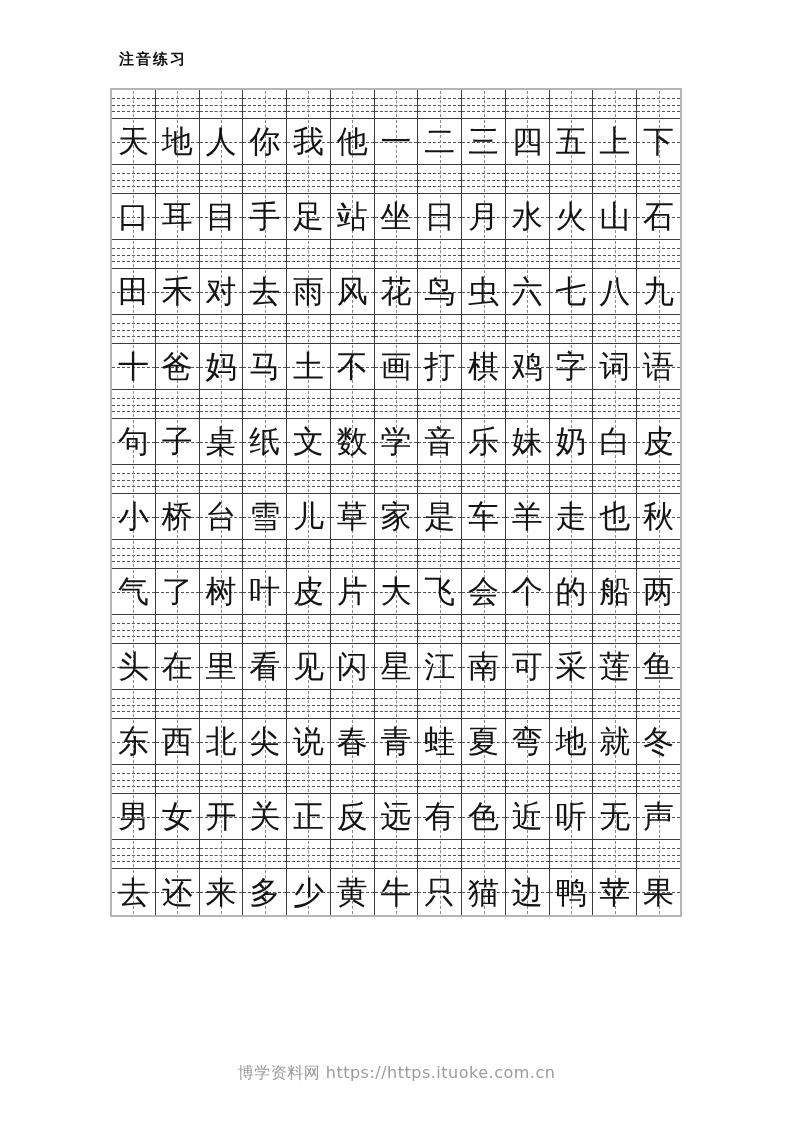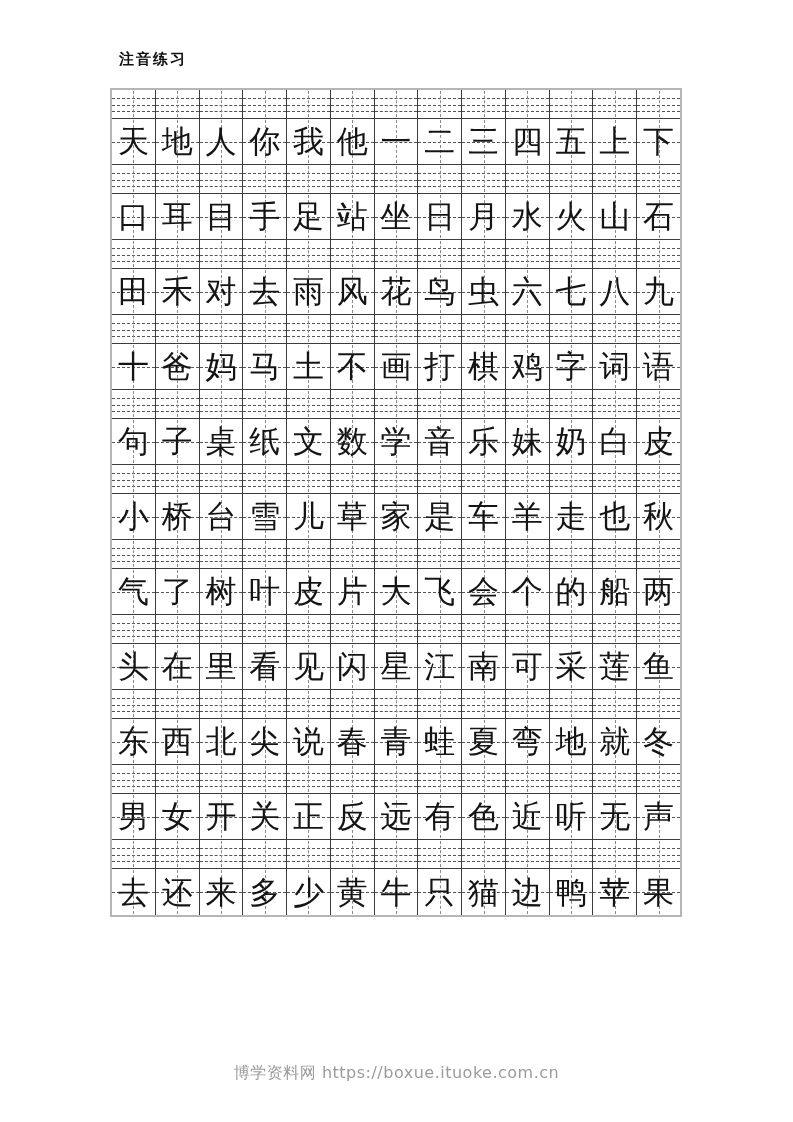--- a/index.html
+++ b/index.html
@@ -1676,15 +1676,15 @@
         <div class="c-cell">
           <i class="hl" style="top: 50%;"></i>
           <i class="vl"></i>
           <span class="ch">果</span>
         </div>
       </div>
     </div>
   <div class="footer">
     <span>博学资料网</span>
     <span> </span>
-    <span>https://boxue.ituoke.com.cn</span>
+    <span>https://https.ituoke.com.cn</span>
   </div>
 </div>
 
 </body></html>

